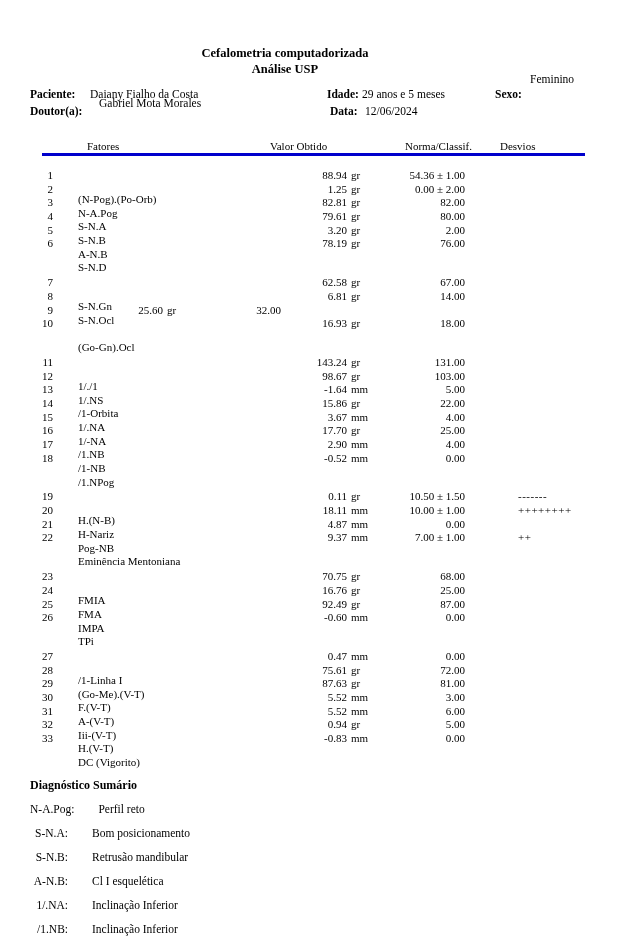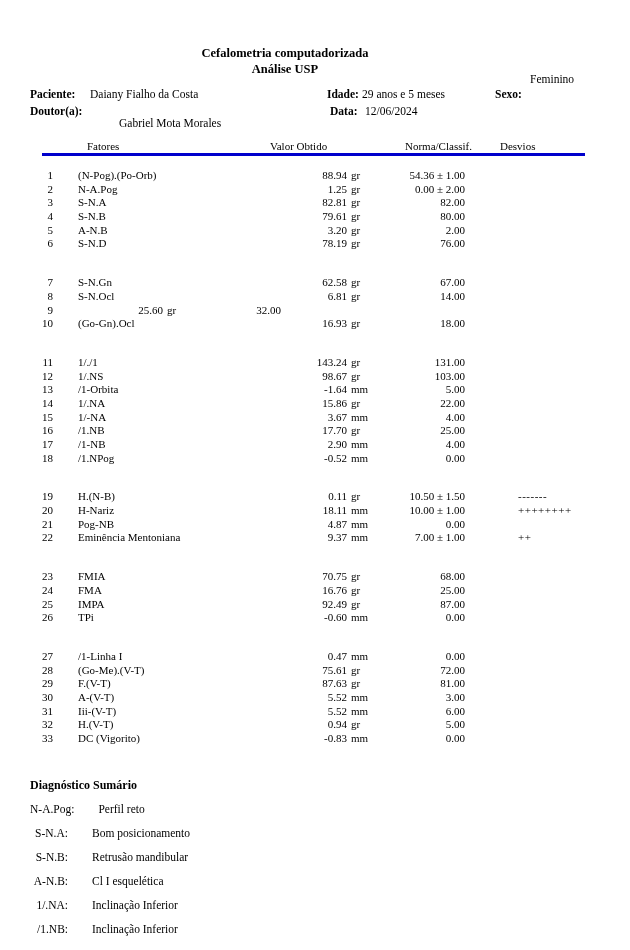--- a/index.html
+++ b/index.html
@@ -21,21 +21,21 @@
   
   .thead span{position:absolute;font-size:11px;line-height:13px;white-space:nowrap;}
   .rule{position:absolute;top:153px;left:42px;width:543px;height:3px;}
 
   
   #table-groups{position:absolute;top:169px;left:0;width:630px;}
   .group{margin-bottom:25px;}
   .trow{display:flex;height:13.7px;font-size:11px;line-height:13.7px;white-space:nowrap;}
   .trow span{box-sizing:border-box;display:block;}
   .col-num{width:56px;text-align:right;padding-right:3px;}
-  .col-factor{width:184px;padding-left:22px;}
+  .col-factor{width:184px;padding-left:22px;margin-top:24px;}
   .col-vnum{width:107px;text-align:right;}
   .col-unit{width:26px;padding-left:4px;}
   .col-norm{width:92px;text-align:right;}
   .col-dev{padding-left:53px;letter-spacing:0.5px;}
 
   
   .diag-title{position:absolute;top:778px;left:30px;font-weight:bold;font-size:12px;}
   #diag-items{position:absolute;top:802px;left:30px;width:560px;}
   .diag-row{height:24px;font-size:11.5px;line-height:14px;white-space:nowrap;}
   .diag-label{display:inline-block;min-width:38px;padding-right:24px;text-align:right;}
@@ -51,21 +51,21 @@
   </div>
 
   <span class="abs b" style="top:87px;left:30px;">Paciente:</span>
   <span class="abs" style="top:87px;left:90px;">Daiany Fialho da Costa</span>
   <span class="abs b" style="top:87px;left:327px;">Idade:</span>
   <span class="abs" style="top:87px;left:362px;">29 anos e 5 meses</span>
   <span class="abs b" style="top:87px;left:495px;">Sexo:</span>
   <span class="abs" style="top:72px;left:530px;">Feminino</span>
 
   <span class="abs b" style="top:104px;left:30px;">Doutor(a):</span>
-  <span class="abs" style="top:116px;left:99px;margin-left:20px;">Gabriel Mota Morales</span>
+  <span class="abs" style="top:96px;left:99px;">Gabriel Mota Morales</span>
   <span class="abs b" style="top:104px;left:330px;">Data:</span>
   <span class="abs" style="top:104px;left:365px;">12/06/2024</span>
 
   <div class="thead">
     <span style="top:140px;left:87px;">Fatores</span>
     <span style="top:140px;left:270px;">Valor Obtido</span>
     <span style="top:140px;left:405px;">Norma/Classif.</span>
     <span style="top:140px;left:500px;">Desvios</span>
   </div>
   <div class="rule" id="blue-rule" style="background: rgb(0, 0, 204);"></div>

